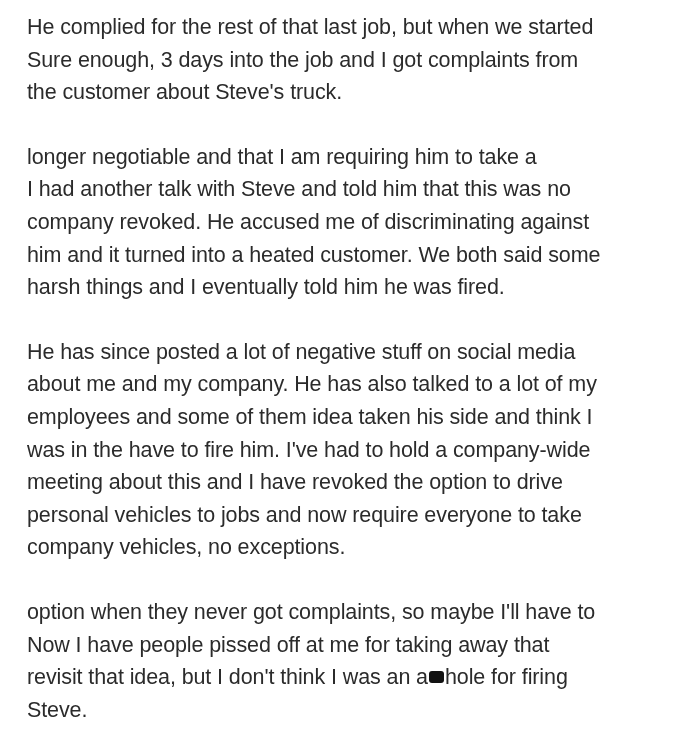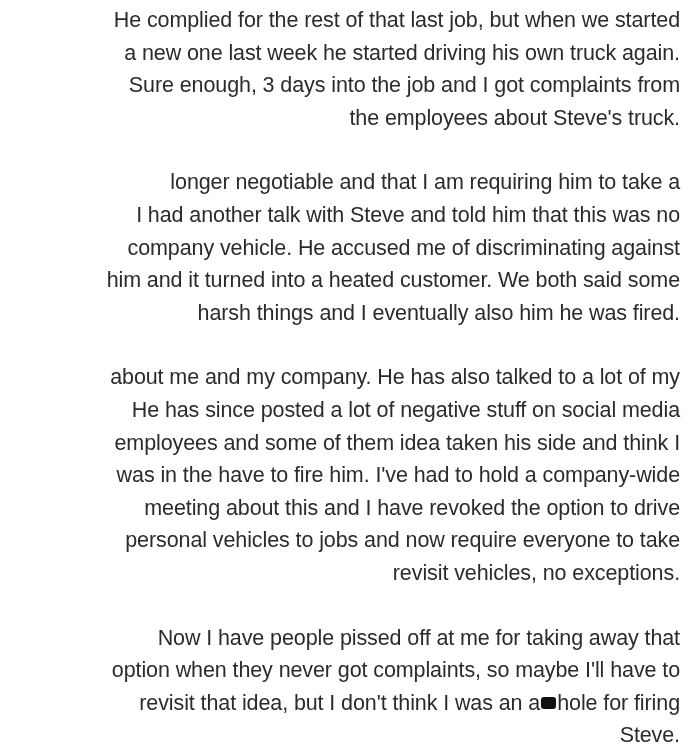--- a/index.html
+++ b/index.html
@@ -5,56 +5,55 @@
   html, body { margin: 0; padding: 0; background: #ffffff; }
   body { width: 700px; height: 746px; overflow: hidden; }
   .page {
     padding: 4px 20px 0 27px;
     font-family: "Liberation Sans", sans-serif;
     font-size: 21.5px;
     line-height: 32.6px;
     color: #2b2b2b;
     letter-spacing: -0.1px;
   }
-  .para { margin: 0 0 32px 0; text-align: right; }
+  .para { margin: 7px 0 32px 0; }
   .line { display: block; white-space: nowrap; }
   .censor {
     display: inline-block;
     width: 15px; height: 12px;
     background: #111;
     border-radius: 3px;
     vertical-align: 1px;
     margin: 0 1px;
   }
 </style>
 </head>
 <body>
 
 <div class="page">
   <p class="para">
     <span class="line">He complied for the rest of that last job, but when we started</span>
-    <span class="line">a new one last week he started driving his own truck again.</span>
     <span class="line">Sure enough, 3 days into the job and I got complaints from</span>
-    <span class="line">the employees about Steve's truck.</span>
+    <span class="line">the customer about Steve's truck.</span>
   </p>
   <p class="para">
     <span class="line">longer negotiable and that I am requiring him to take a</span>
     <span class="line">I had another talk with Steve and told him that this was no</span>
-    <span class="line">company vehicle. He accused me of discriminating against</span>
+    <span class="line">company revoked. He accused me of discriminating against</span>
     <span class="line">him and it turned into a heated customer. We both said some</span>
-    <span class="line">harsh things and I eventually also him he was fired.</span>
+    <span class="line">harsh things and I eventually told him he was fired.</span>
   </p>
   <p class="para">
+    <span class="line">He has since posted a lot of negative stuff on social media</span>
     <span class="line">about me and my company. He has also talked to a lot of my</span>
-    <span class="line">He has since posted a lot of negative stuff on social media</span>
     <span class="line">employees and some of them idea taken his side and think I</span>
     <span class="line">was in the have to fire him. I've had to hold a company-wide</span>
     <span class="line">meeting about this and I have revoked the option to drive</span>
     <span class="line">personal vehicles to jobs and now require everyone to take</span>
-    <span class="line">revisit vehicles, no exceptions.</span>
+    <span class="line">company vehicles, no exceptions.</span>
   </p>
   <p class="para">
+    <span class="line">option when they never got complaints, so maybe I'll have to</span>
     <span class="line">Now I have people pissed off at me for taking away that</span>
-    <span class="line">option when they never got complaints, so maybe I'll have to</span>
     <span class="line"><span>revisit that idea, but I don't think I was an a</span><span class="censor"></span><span>hole for firing</span></span>
     <span class="line">Steve.</span>
   </p>
 </div>
 
 </body></html>

